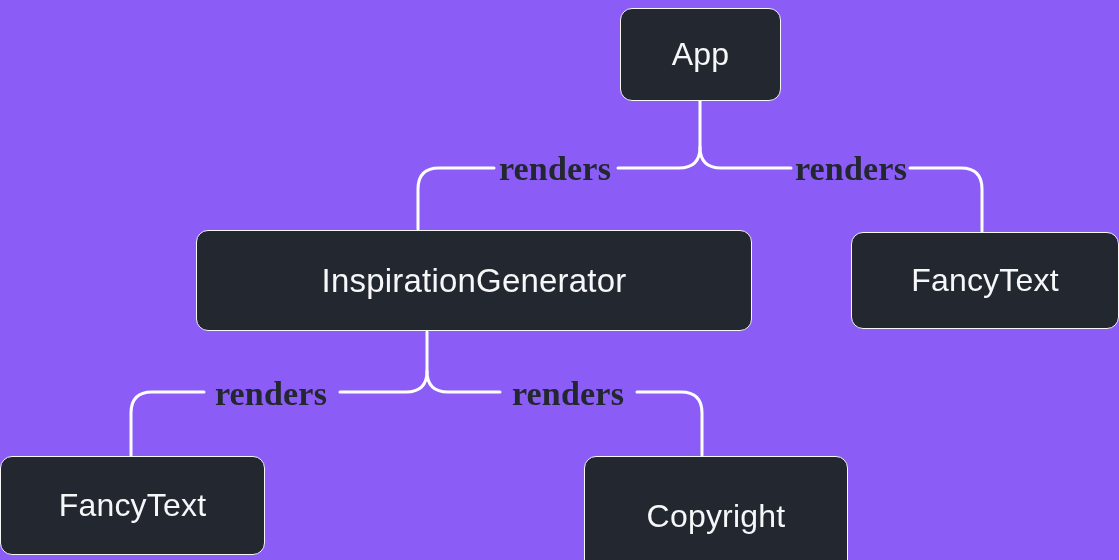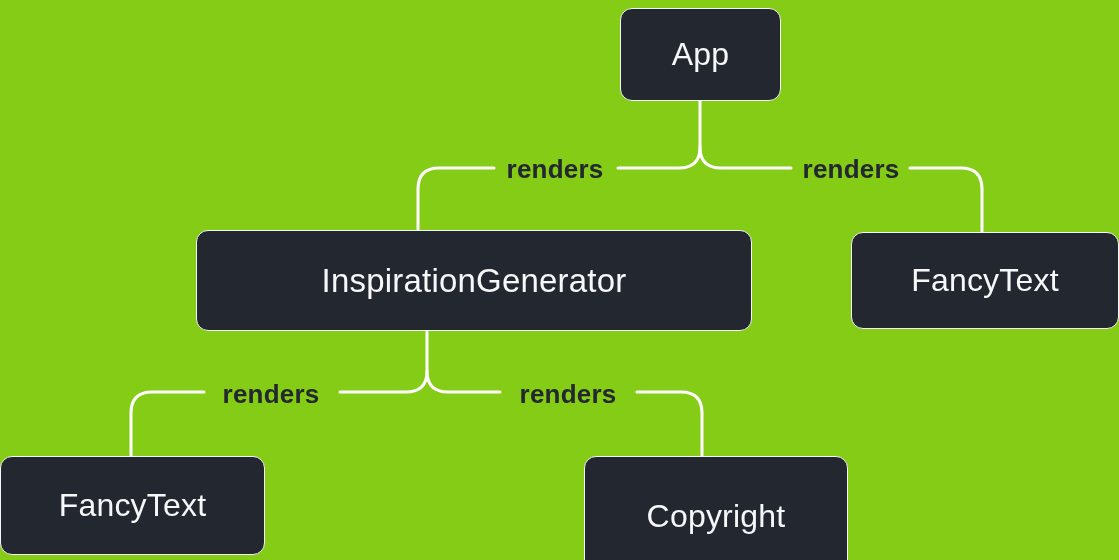--- a/index.html
+++ b/index.html
@@ -4,21 +4,21 @@
 <style>
   html, body {
     margin: 0;
     padding: 0;
     font-family: "Liberation Sans", "DejaVu Sans", sans-serif;
   }
   .canvas {
     position: relative;
     width: 1119px;
     height: 560px;
-    background: #84cc16; 
+    background: #8b5cf6; 
     overflow: hidden;
   }
   .edges-svg {
     position: absolute;
     left: 0;
     top: 0;
     width: 1119px;
     height: 560px;
     pointer-events: none;
   }
@@ -44,24 +44,25 @@
   }
   .node-app                  { left: 620px; top: 8px;   width: 161px; height: 93px; }
   .node-inspiration          { left: 196px; top: 230px; width: 556px; height: 101px; font-size: 33px; }
   .node-fancy-right          { left: 851px; top: 232px; width: 268px; height: 97px; }
   .node-fancy-left           { left: 0px;   top: 456px; width: 265px; height: 99px; }
   .node-copyright            { left: 570px; top: 456px; width: 264px; height: 120px; margin-left: 14px; }
   .edge-label {
     position: absolute;
     transform: translate(-50%, -50%);
     color: #23272f;
-    font-size: 26px;
+    font-size: 34px;
     font-weight: 700;
     white-space: nowrap;
     letter-spacing: 0.2px;
+    font-family: Liberation Serif, serif;
   }
   .edge-label-1 { left: 555px; top: 169px; }
   .edge-label-2 { left: 851px; top: 169px; }
   .edge-label-3 { left: 271px; top: 394px; }
   .edge-label-4 { left: 568px; top: 394px; }
 </style>
 </head>
 <body>
 
 <div class="canvas">

